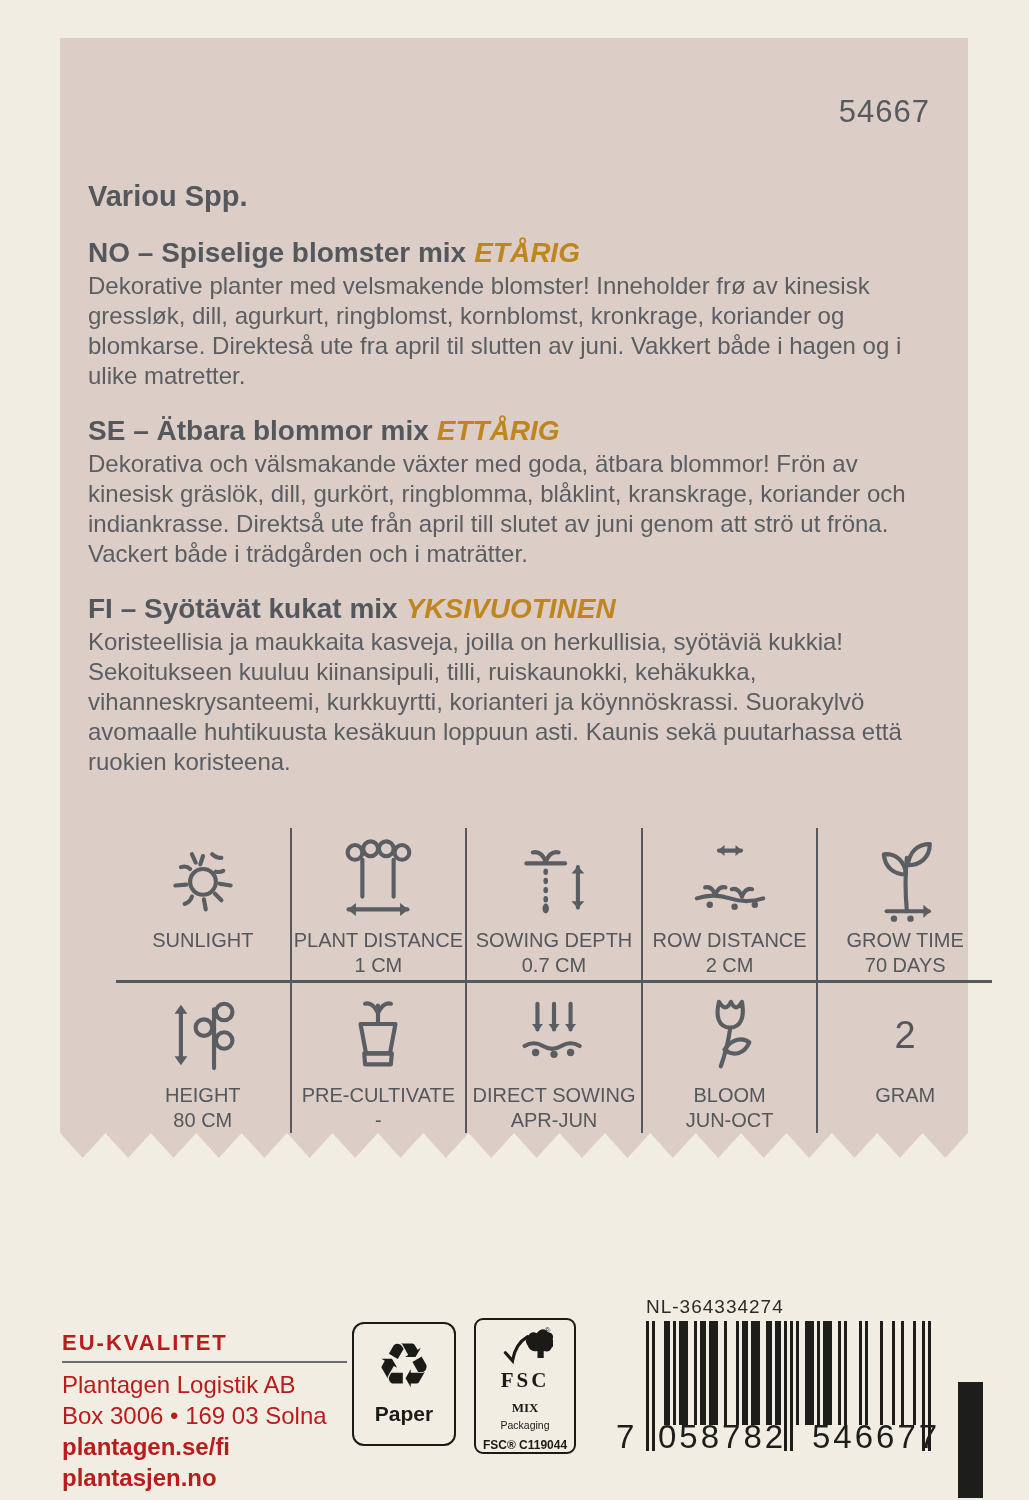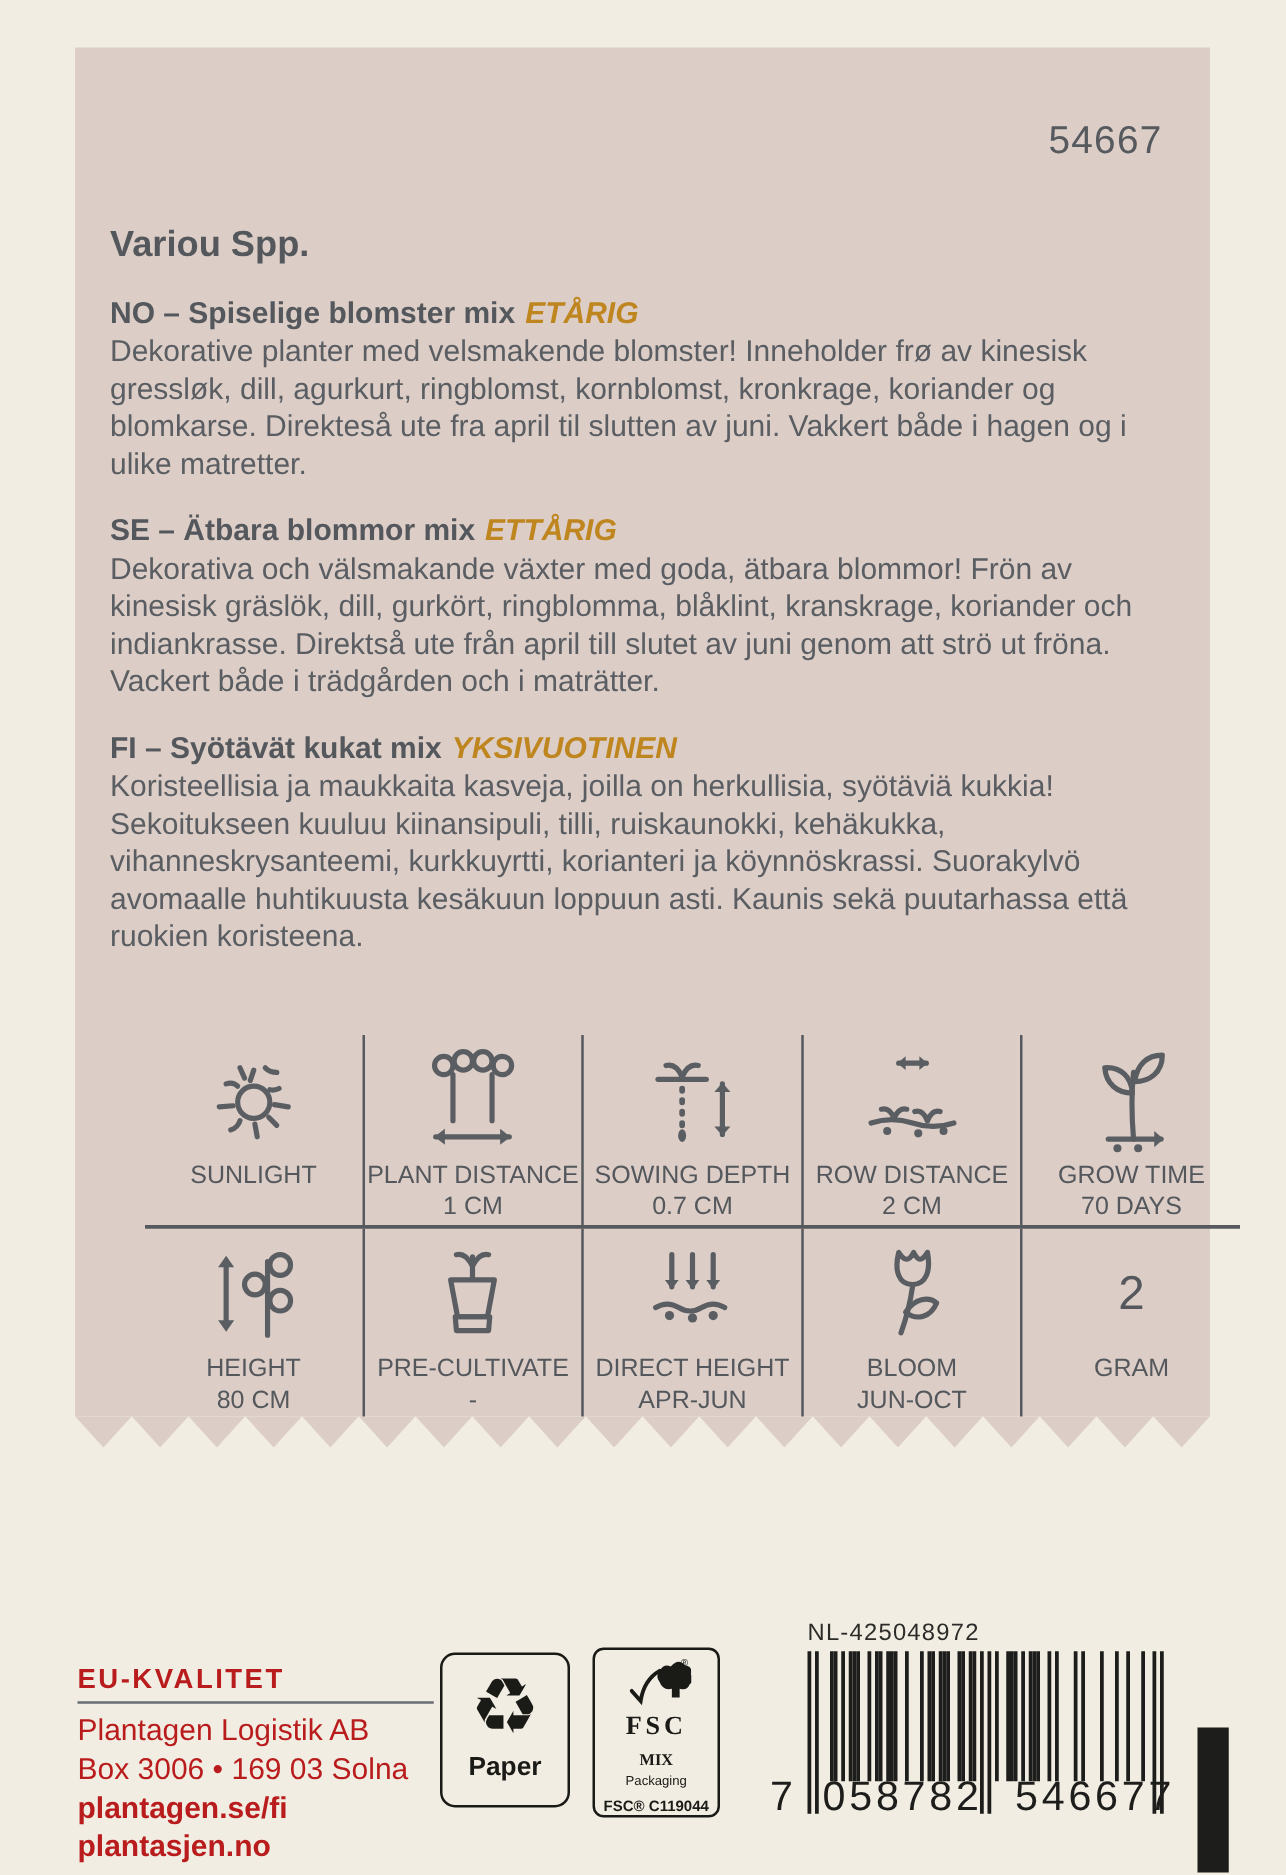--- a/index.html
+++ b/index.html
@@ -18,21 +18,21 @@
   .panel-zigzag{position:absolute;left:60px;top:1133px;width:908px;height:25px;display:block;}
   .panel-zigzag polygon{fill:#dccdc7;}
   
   .product-code{
     position:absolute;top:56px;right:38px;
     font-size:31px;font-weight:500;letter-spacing:1px;color:#565a5e;
   }
   .panel-content{position:absolute;left:28px;top:128px;width:852px;}
   .product-title{font-size:29px;font-weight:bold;margin:14px 0 24px 0;color:#54585c;}
   .lang-section{margin:0 0 24px 0;}
-  .lang-heading{font-size:24px;font-weight:bold;margin:0 0 2px 0;color:#54585c;}
+  .lang-heading{font-size:28px;font-weight:bold;margin:0 0 2px 0;color:#54585c;}
   .lang-heading .annual{color:#bf861f;font-style:italic;margin-left:8px;}
   .lang-body{font-size:24px;line-height:30px;margin:0;color:#5a5e62;}
   
   .spec-grid{position:absolute;left:0;top:790px;width:100%;margin-left:40px;}
   .spec-row{display:flex;margin:0 16px;}
   .spec-row.second{border-top:3px solid #565a5e;}
   .spec-cell{flex:1;display:flex;flex-direction:column;align-items:center;padding-top:4px;}
   .spec-cell + .spec-cell{border-left:2.5px solid #565a5e;}
   .spec-iconbox{height:96px;display:flex;align-items:center;justify-content:center;}
   .spec-text{height:52px;text-align:center;}
@@ -256,21 +256,21 @@
                 <path d="M44,38 L50,46 L56,38" class="fill"></path>
               <path d="M68,16 L68,44"></path>
                 <path d="M62,38 L68,46 L74,38" class="fill"></path>
               <path d="M18,62 Q28,56 38,62 Q48,68 58,62 Q68,56 78,62"></path>
               <circle cx="30" cy="69" r="4" class="fill"></circle>
                 <circle cx="50" cy="71" r="4" class="fill"></circle>
                 <circle cx="68" cy="69" r="4" class="fill"></circle>
             </svg>
           </span>
           <div class="spec-text">
-            <div class="spec-label">DIRECT HEIGHT</div>
+            <div class="spec-label">DIRECT SOWING</div>
             <div class="spec-value">APR-JUN</div>
           </div>
         </div>
 
         <div class="spec-cell">
           <span class="spec-iconbox">
             <svg viewBox="0 0 100 100" width="92" height="92">
               <path d="M38,14 C34,30 38,42 50,42 C62,42 66,30 63,14 C58,22 55,22 51,14 C47,22 43,22 38,14 Z"></path>
               <path d="M50,44 C48,58 45,70 40,84"></path>
               <path d="M44,66 C52,54 64,52 71,58 C66,70 54,74 44,66 Z"></path>
@@ -318,21 +318,21 @@
       <path d="M33,12 q4,-7 10,-4 q7,-8 13,-1 q7,1 5,8 q5,5 -1,9 q-2,6 -9,4 l0,8 l-7,0 l0,-8 q-8,2 -11,-6 q-4,-5 0,-10 z" fill="#1a1a17"></path>
       <text x="52" y="8" font-size="9" fill="#1a1a17">®</text>
     </svg>
     <span class="fsc-brand">FSC</span>
     <span class="fsc-mix">MIX</span>
     <span class="fsc-packaging">Packaging</span>
     <span class="fsc-license">FSC® C119044</span>
   </div>
 
   <div class="barcode-block">
-    <div class="lot-number">NL-425048972</div>
+    <div class="lot-number">NL-364334274</div>
     <div class="barcode">
       <div class="bars">
           <div class="module dark tall"></div>
           <div class="module tall"></div>
           <div class="module dark tall"></div>
           <div class="module"></div>
           <div class="module"></div>
           <div class="module"></div>
           <div class="module dark"></div>
           <div class="module dark"></div>

